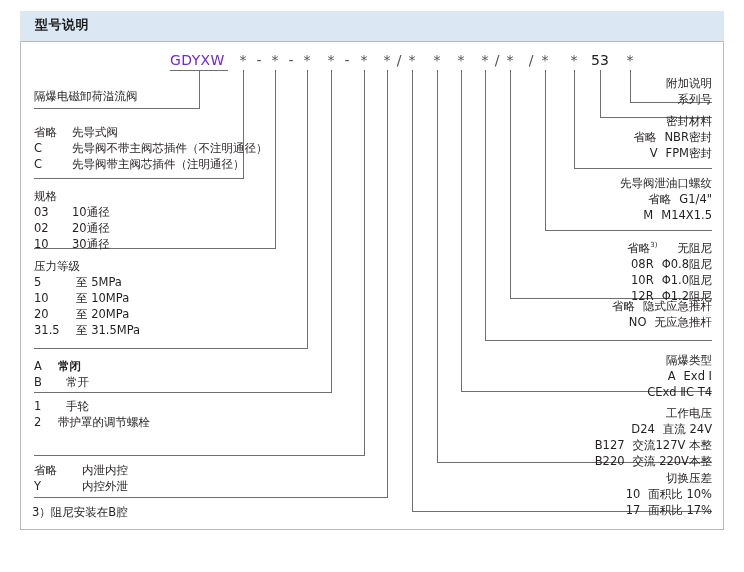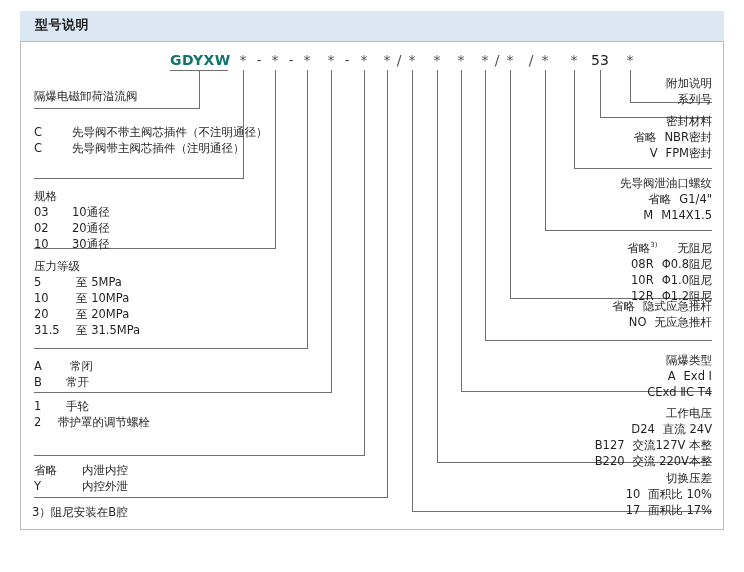--- a/index.html
+++ b/index.html
@@ -72,23 +72,22 @@
     left: 0;
     width: 744px;
     height: 22px;
   }
   .code-prefix {
     position: absolute;
     left: 170px;
     top: 0;
     font-size: 14px;
     letter-spacing: 0.4px;
-    color: #0f766e;
-    white-space: nowrap;
-    font-weight: bold;
+    color: #6d28d9;
+    white-space: nowrap;
   }
   .code-token {
     position: absolute;
     top: 0;
     font-size: 14px;
     color: #555;
     white-space: nowrap;
     text-align: center;
     transform: translateX(-50%);
   }
@@ -192,38 +191,39 @@
 <div class="code-line">
   <span class="code-prefix">GDYXW</span>
   <span id="code-tokens"><span class="code-token" style="left: 243px;">*</span><span class="code-token sep" style="left: 259px;">-</span><span class="code-token" style="left: 275px;">*</span><span class="code-token sep" style="left: 291px;">-</span><span class="code-token" style="left: 307px;">*</span><span class="code-token" style="left: 331px;">*</span><span class="code-token sep" style="left: 347px;">-</span><span class="code-token" style="left: 364px;">*</span><span class="code-token" style="left: 387px;">*</span><span class="code-token sep" style="left: 399px;">/</span><span class="code-token" style="left: 412px;">*</span><span class="code-token" style="left: 437px;">*</span><span class="code-token" style="left: 461px;">*</span><span class="code-token" style="left: 485px;">*</span><span class="code-token sep" style="left: 497px;">/</span><span class="code-token" style="left: 510px;">*</span><span class="code-token sep" style="left: 531px;">/</span><span class="code-token" style="left: 545px;">*</span><span class="code-token" style="left: 574px;">*</span><span class="code-token series" style="left: 600px;">53</span><span class="code-token" style="left: 630px;">*</span></span>
 </div>
 
 <div id="left-blocks">
     <div class="lbl left" style="top: 89px; left: 34px; font-family: Liberation Mono, monospace;">
       <span class="row"><span class="k">隔爆电磁卸荷溢流阀</span></span>
     </div>
     <div class="lbl left" style="top: 124px; left: 34px;">
+      <span class="row"><span class="k" style="width: 30px;">省略</span><span class="v" style="margin-left: 8px;">先导式阀</span></span>
       <span class="row"><span class="k" style="width: 30px;">C</span><span class="v" style="margin-left: 8px;">先导阀不带主阀芯插件（不注明通径）</span></span>
       <span class="row"><span class="k" style="width: 30px;">C</span><span class="v" style="margin-left: 8px;">先导阀带主阀芯插件（注明通径）</span></span>
     </div>
     <div class="lbl left" style="top: 188px; left: 34px;">
       <span class="hd">规格</span>
       <span class="row"><span class="k" style="width: 30px;">03</span><span class="v" style="margin-left: 8px;">10通径</span></span>
       <span class="row"><span class="k" style="width: 30px;">02</span><span class="v" style="margin-left: 8px;">20通径</span></span>
       <span class="row"><span class="k" style="width: 30px;">10</span><span class="v" style="margin-left: 8px;">30通径</span></span>
     </div>
     <div class="lbl left" style="top: 258px; left: 34px;">
       <span class="hd">压力等级</span>
       <span class="row"><span class="k" style="width: 34px;">5</span><span class="v" style="margin-left: 8px;">至  5MPa</span></span>
       <span class="row"><span class="k" style="width: 34px;">10</span><span class="v" style="margin-left: 8px;">至 10MPa</span></span>
       <span class="row"><span class="k" style="width: 34px;">20</span><span class="v" style="margin-left: 8px;">至 20MPa</span></span>
       <span class="row"><span class="k" style="width: 34px;">31.5</span><span class="v" style="margin-left: 8px;">至 31.5MPa</span></span>
     </div>
     <div class="lbl left" style="top: 358px; left: 34px;">
-      <span class="row"><span class="k" style="width: 24px;">A</span><span class="v" style="margin-left: 12px;">常闭</span></span>
+      <span class="row"><span class="k" style="width: 24px;">A</span><span class="v" style="margin-left: 0; font-weight: bold;">常闭</span></span>
       <span class="row"><span class="k" style="width: 24px;">B</span><span class="v" style="margin-left: 8px;">常开</span></span>
     </div>
     <div class="lbl left" style="top: 398px; left: 34px;">
       <span class="row"><span class="k" style="width: 16px;">1</span><span class="v" style="margin-left: 16px;">手轮</span></span>
       <span class="row"><span class="k" style="width: 16px;">2</span><span class="v" style="margin-left: 8px;">带护罩的调节螺栓</span></span>
     </div>
     <div class="lbl left" style="top: 462px; left: 34px;">
       <span class="row"><span class="k" style="width: 40px;">省略</span><span class="v" style="margin-left: 8px;">内泄内控</span></span>
       <span class="row"><span class="k" style="width: 40px;">Y</span><span class="v" style="margin-left: 8px;">内控外泄</span></span>
     </div>

